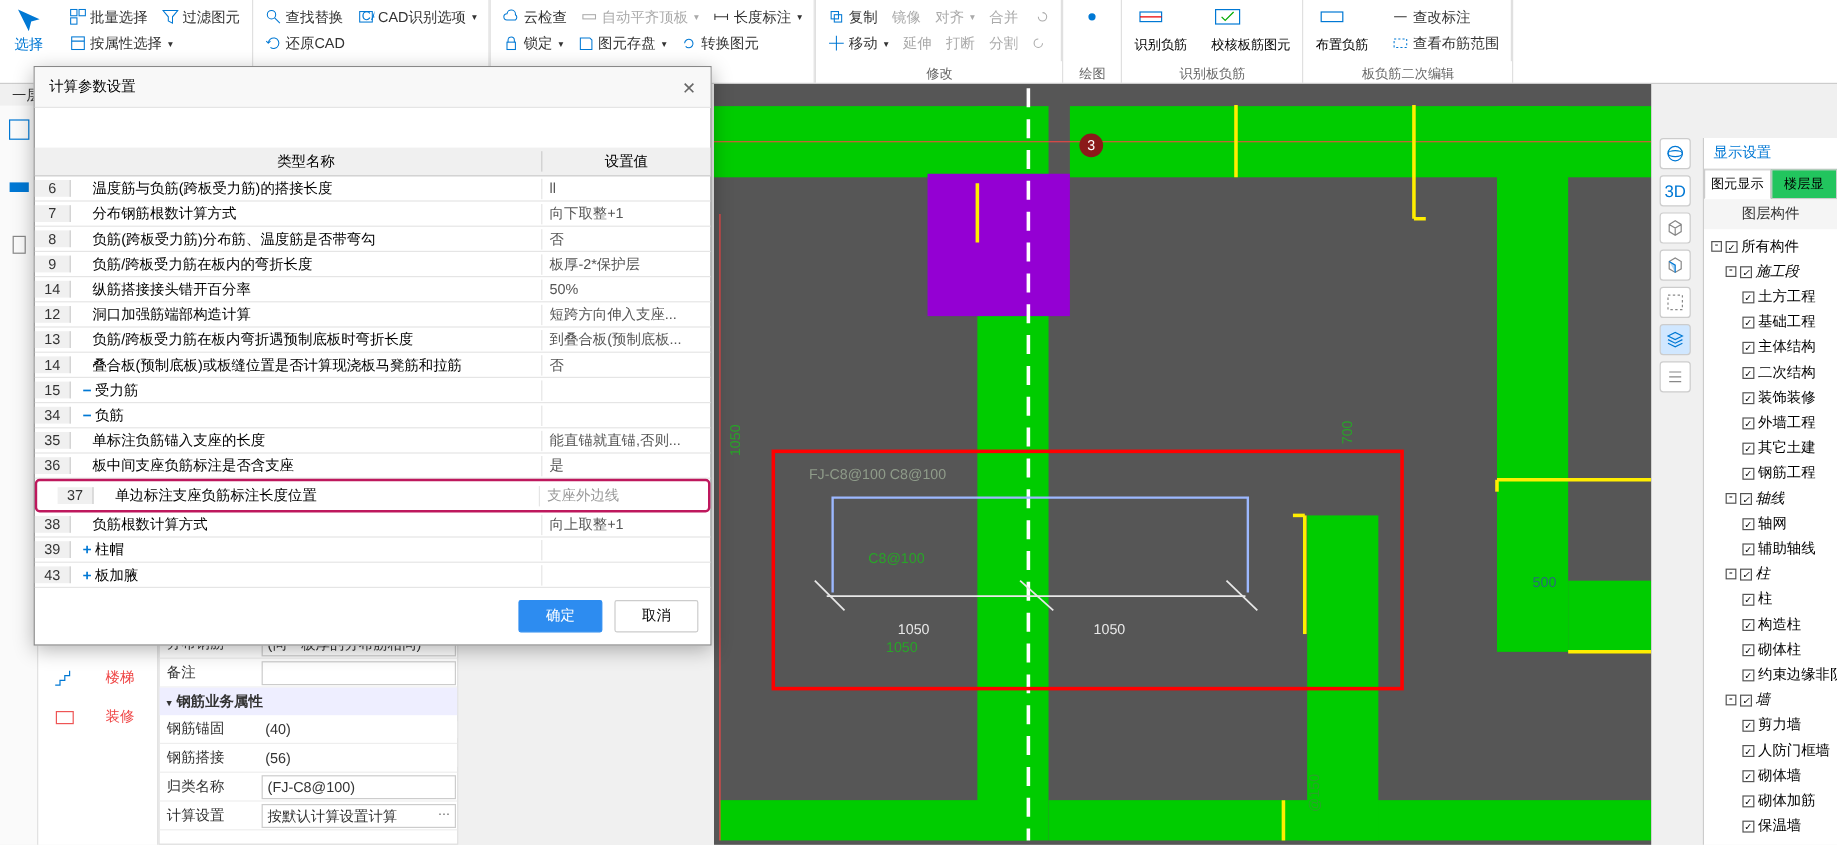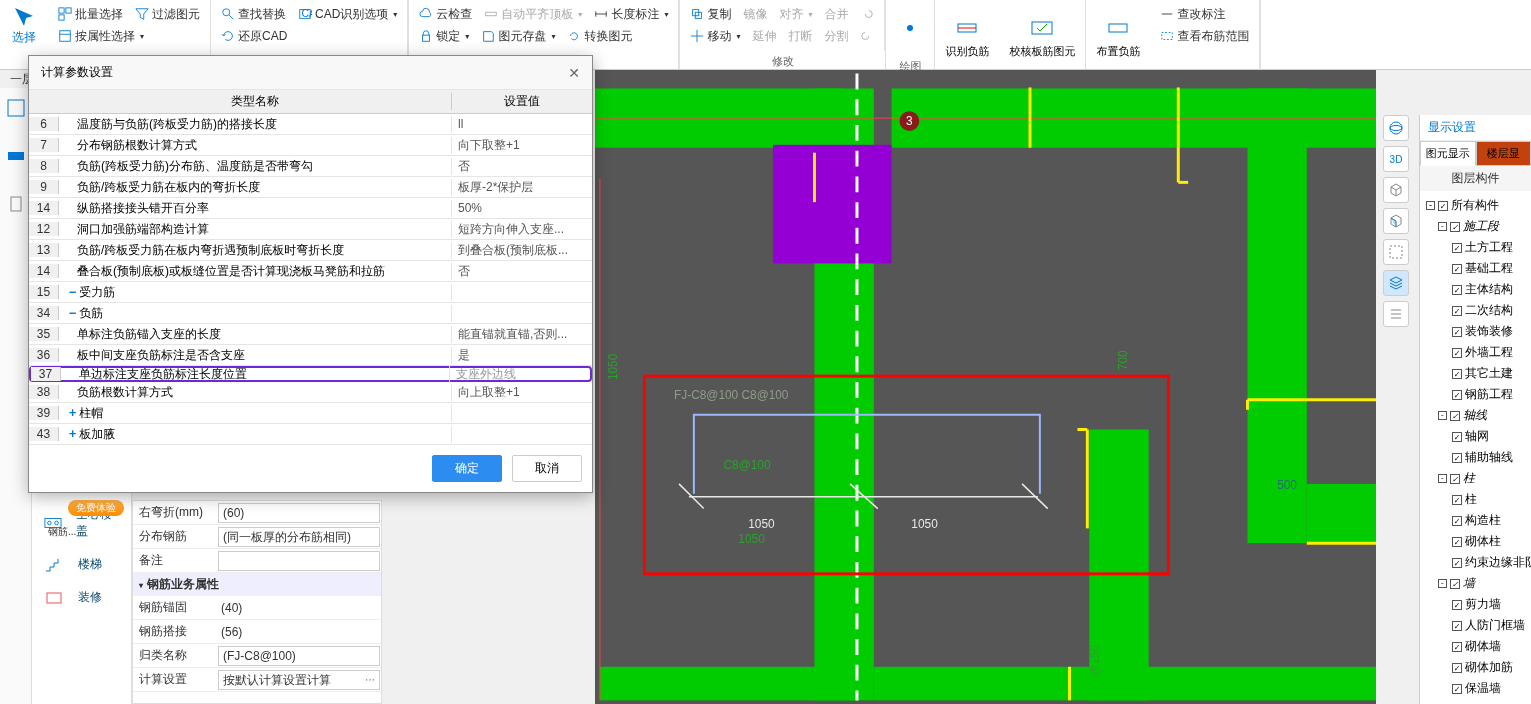--- a/index.html
+++ b/index.html
@@ -8,33 +8,33 @@
   
   .ribbon { position: absolute; top: 0; left: 0; right: 0; height: 70px; background: #fff; border-bottom: 1px solid #ccc; display: flex; }
   .ribbon-select { width: 48px; display: flex; flex-direction: column; align-items: center; padding-top: 5px; color: #0078d4; }
   .ribbon-select svg { width: 24px; height: 24px; }
   .ribbon-group { display: flex; flex-direction: column; padding: 3px 10px; border-right: 1px solid #e0e0e0; }
   .ribbon-row { display: flex; gap: 12px; padding: 2px 0; height: 22px; align-items: center; }
   .ribbon-btn { display: flex; align-items: center; gap: 3px; color: #333; cursor: pointer; white-space: nowrap; }
   .ribbon-btn.disabled { color: #aaa; }
   .ribbon-btn svg { width: 14px; height: 14px; flex-shrink: 0; }
   .ribbon-group-label { text-align: center; color: #666; font-size: 11px; padding-top: 3px; }
-  .ribbon-large { display: flex; flex-direction: column; align-items: center; padding: 14px 10px; gap: 2px; }
+  .ribbon-large { display: flex; flex-direction: column; align-items: flex-start; padding: 0 10px; gap: 2px; }
   .ribbon-large svg { width: 28px; height: 28px; }
   .ribbon-small-txt { font-size: 11px; }
   .ribbon-sec { display: flex; flex-direction: column; border-right: 1px solid #e0e0e0; }
   .ribbon-sec-body { flex: 1; display: flex; }
   .caret { font-size: 8px; margin-left: 2px; }
 
   
   .sidebar { position: absolute; top: 88px; left: 0; width: 32px; bottom: 0; background: #fafafa; border-right: 1px solid #ddd; display: flex; flex-direction: column; gap: 28px; padding-top: 10px; align-items: center; }
   .side-item { display: flex; flex-direction: column; align-items: center; gap: 2px; cursor: pointer; }
   .side-item svg { width: 20px; height: 20px; }
   .side2 { position: absolute; top: 88px; left: 32px; width: 100px; bottom: 0; background: #fff; border-right: 1px solid #ddd; padding-top: 410px; }
-  .side2-item { padding: 8px 12px; color: #0c4a6e; display: flex; align-items: center; gap: 14px; }
+  .side2-item { padding: 8px 12px; color: #ef4444; display: flex; align-items: center; gap: 24px; }
   .side2-item svg { width: 20px; height: 16px; }
 
   
   .floor-bar { position: absolute; top: 70px; left: 0; height: 18px; padding: 0 10px; display: flex; align-items: center; color: #333; font-size: 11px; }
   .floor-bar .caret { color: #333; }
 
   
   .prop-panel { position: absolute; top: 500px; left: 132px; width: 250px; bottom: 0; background: #fff; border: 1px solid #ddd; }
   .badge-free { position: absolute; top: 500px; left: 68px; background: linear-gradient(#ffb347,#ff8c00); color: #fff; border-radius: 10px; padding: 1px 8px; font-size: 10px; }
   .prop-row { display: flex; border-bottom: 1px solid #eee; height: 24px; align-items: center; }
@@ -42,50 +42,50 @@
   .prop-val { flex: 1; padding: 0 4px; color: #333; background: #fff; }
   .prop-val.boxed { border: 1px solid #ccc; background: #fff; margin: 1px; height: 20px; line-height: 18px; }
   .prop-section { background: #eef; padding: 3px 6px; font-weight: bold; color: #333; }
   .prop-section .tri { font-size: 8px; margin-right: 4px; }
 
   
   .modal { position: absolute; top: 55px; left: 28px; width: 565px; background: #fff; border: 1px solid #888; box-shadow: 0 4px 16px rgba(0,0,0,.3); z-index: 100; }
   .modal-title { padding: 8px 12px; display: flex; justify-content: space-between; align-items: center; border-bottom: 1px solid #e5e5e5; background: #f8f8f8; }
   .modal-close { cursor: pointer; color: #666; font-size: 14px; }
   .modal-body { }
-  .grid-header { display: flex; background: #f0f0f0; border-bottom: 1px solid #ccc; height: 24px; align-items: center; }
+  .grid-header { display: flex; background: #f0f0f0; border-bottom: 1px solid #ccc; height: 24px; align-items: center; margin-top: 33px; }
   .col-num { width: 30px; text-align: center; border-right: 1px solid #ccc; }
   .col-type { flex: 1; text-align: center; border-right: 1px solid #ccc; }
   .col-val { width: 140px; text-align: center; }
   .grid-row { display: flex; height: 21px; align-items: center; border-bottom: 1px solid #e5e5e5; }
   .grid-row .col-num { background: #f0f0f0; color: #333; }
   .grid-row .col-type { text-align: left; padding-left: 18px; border-right: 1px solid #e5e5e5; overflow: hidden; white-space: nowrap; }
   .grid-row .col-val { text-align: left; padding-left: 6px; color: #555; overflow: hidden; white-space: nowrap; }
   .grid-row.section .col-type { padding-left: 10px; }
   .grid-row.section .expander { color: #0078d4; margin-right: 3px; font-weight: bold; font-family: monospace; }
-  .grid-row.highlight { border: 2px solid #6d28d9; border-radius: 4px; height: 16px; }
+  .grid-row.highlight { border: 2px solid #be185d; border-radius: 4px; height: 28px; padding-left: 17px; }
   .grid-row.highlight .col-val { color: #999; }
   .modal-footer { padding: 10px; display: flex; justify-content: flex-end; gap: 10px; }
   .btn { padding: 4px 22px; border: 1px solid #ccc; background: #fff; cursor: pointer; border-radius: 2px; }
   .btn.primary { background: #2d8cf0; color: #fff; border-color: #2d8cf0; }
 
   
   .canvas { position: absolute; top: 70px; left: 595px; right: 155px; bottom: 0; background: #565656; overflow: hidden; }
   .canvas svg { width: 100%; height: 100%; }
 
   
   .rtool { position: absolute; top: 115px; right: 118px; width: 30px; display: flex; flex-direction: column; gap: 5px; }
-  .rtool-btn { width: 26px; height: 26px; background: #fff; border: 1px solid #ccc; border-radius: 3px; display: flex; align-items: center; justify-content: center; cursor: pointer; font-size: 10px; color: #0078d4; }
+  .rtool-btn { width: 26px; height: 26px; background: #fff; border: 1px solid #ccc; border-radius: 3px; display: flex; align-items: center; justify-content: center; cursor: pointer; font-size: 14px; color: #0078d4; }
   .rtool-btn.active { background: #d0e7ff; }
 
   
   .rpanel { position: absolute; top: 115px; right: 0; width: 112px; bottom: 0; background: #fff; border-left: 1px solid #ccc; display: flex; flex-direction: column; }
   .rpanel-title { padding: 4px 8px; color: #0078d4; border-bottom: 1px solid #eee; }
   .rpanel-tabs { display: flex; }
-  .rpanel-tab { flex: 1; text-align: center; padding: 4px 0; background: #c2410c; border: 1px solid #ccc; cursor: pointer; font-size: 11px; }
+  .rpanel-tab { flex: 1; text-align: center; padding: 4px 0; background: #22c55e; border: 1px solid #ccc; cursor: pointer; font-size: 11px; }
   .rpanel-tab.active { background: #fff; border-bottom: 1px solid #fff; }
   .rpanel-list { flex: 1; overflow: auto; padding: 4px 0; }
   .tree-item { padding: 2px 0 2px 6px; white-space: nowrap; }
   .tree-item .tbox { display: inline-block; width: 9px; height: 9px; border: 1px solid #555; line-height: 7px; text-align: center; margin-right: 3px; font-size: 9px; font-family: monospace; vertical-align: middle; }
   .tree-item .cb { display: inline-block; width: 10px; height: 10px; border: 1px solid #555; margin-right: 3px; font-size: 8px; line-height: 9px; text-align: center; vertical-align: middle; }
   .tree-item.lv1 { padding-left: 18px; font-style: italic; }
   .tree-item.lv2 { padding-left: 32px; }
 
 </style>
 </head>

